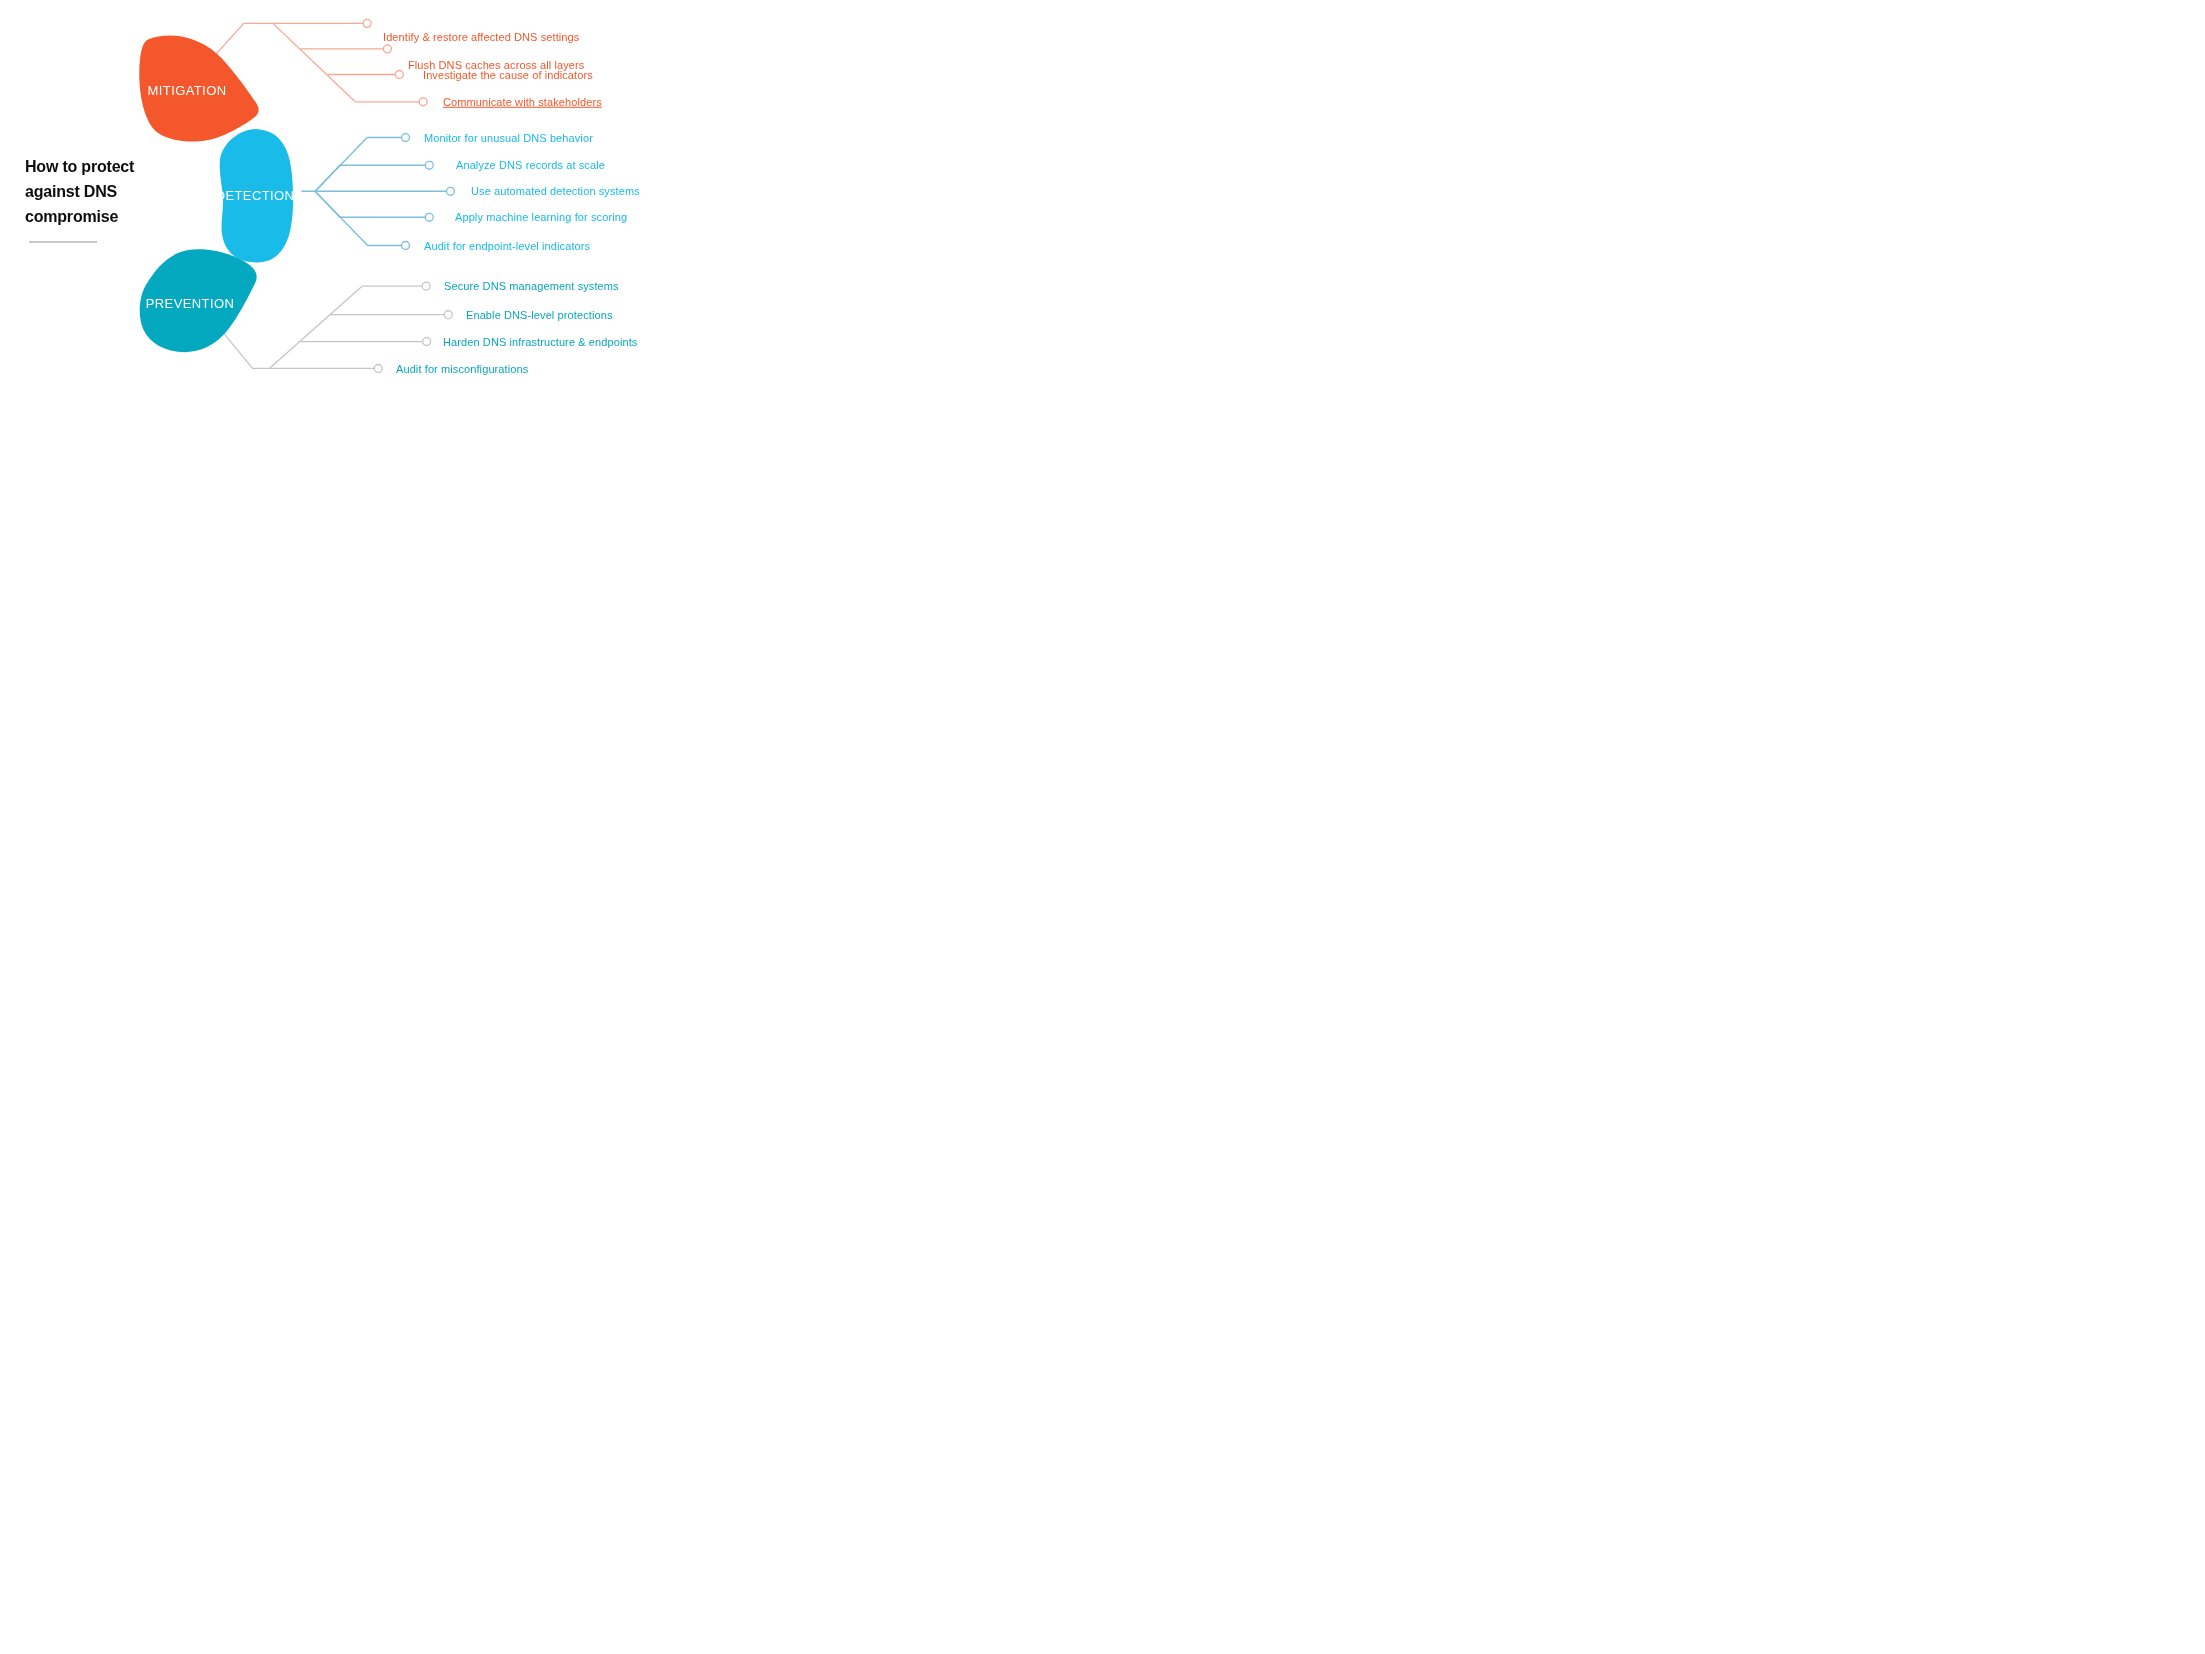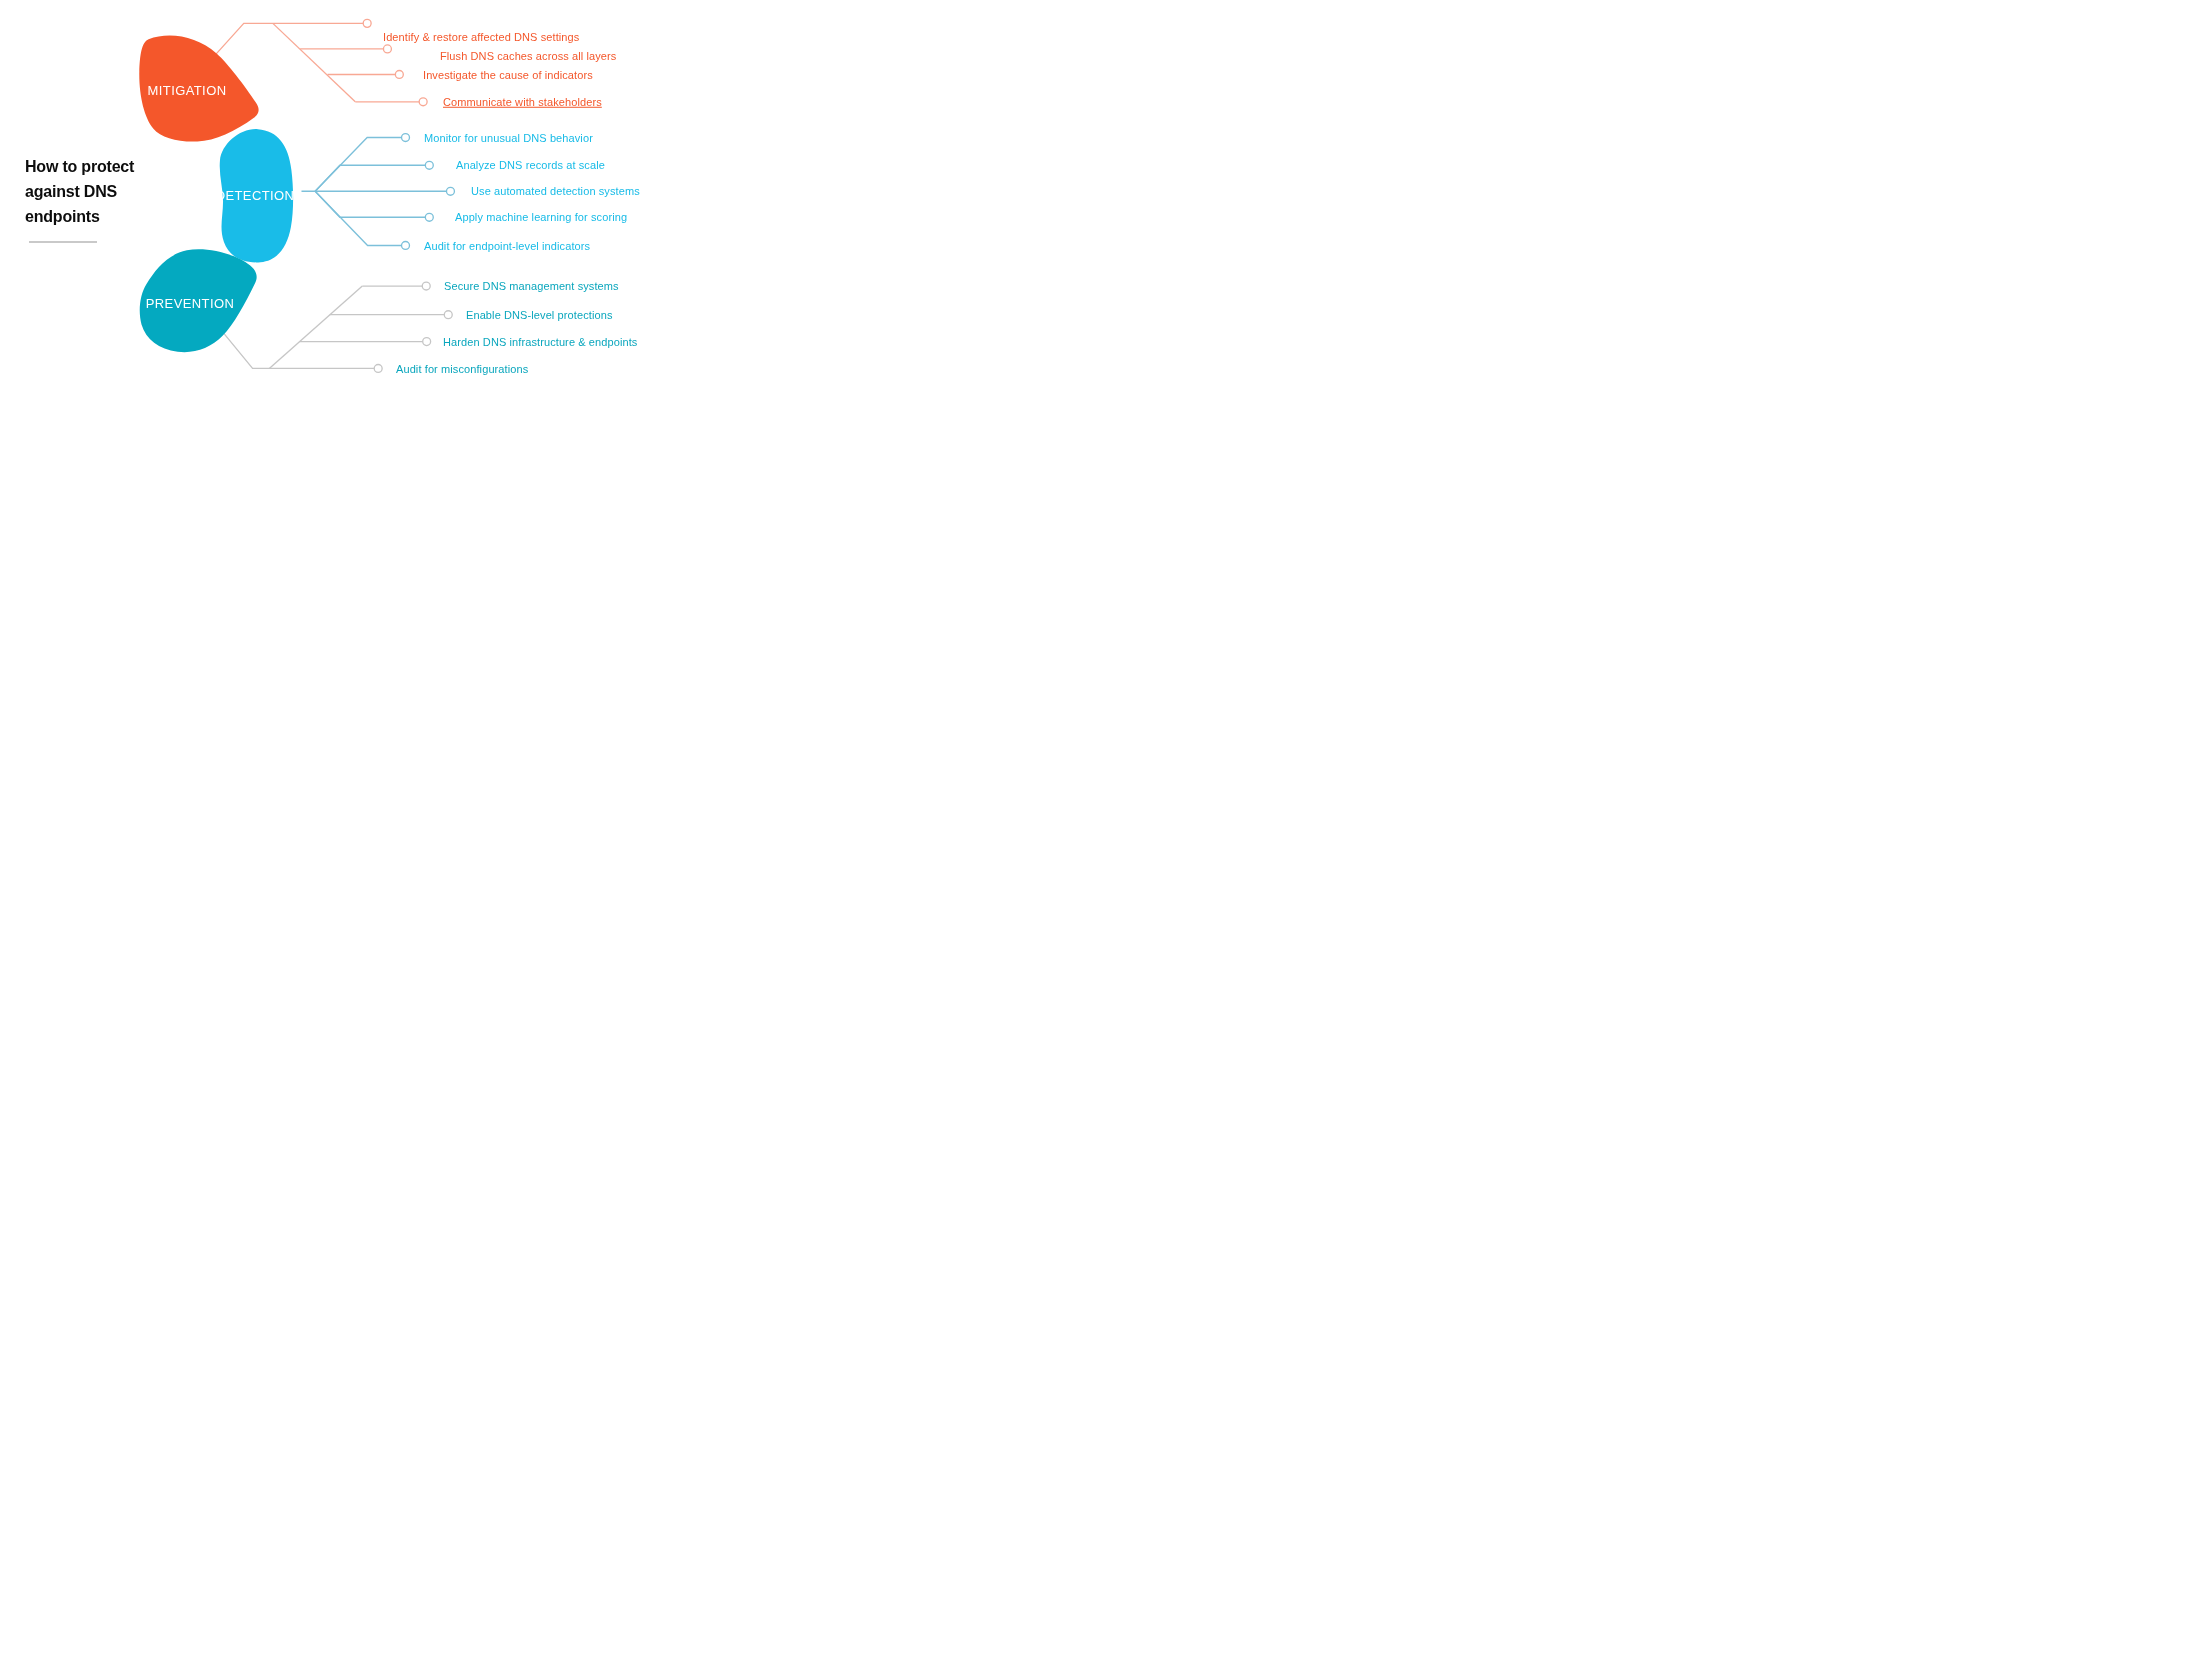--- a/index.html
+++ b/index.html
@@ -121,30 +121,30 @@
          C 552,598 520,583 508,549 C 497,519 506,489 506,457 C 506,427 496,396 499,364
          C 502,327 545,290 585,293 Z"></path>
     <path class="blob-prevention" d="M 424,568 C 470,559 537,577 567,602 C 583,615 586,629 578,644 C 556,689 530,737 505,762
          C 478,790 440,803 403,798 C 360,792 331,770 321,736 C 313,706 317,669 332,645
          C 353,611 380,577 424,568 Z"></path>
   </svg>
 
   <div class="page-title">
     <div>How to protect</div>
     <div>against DNS</div>
-    <div>endpoints</div>
+    <div>compromise</div>
   </div>
   <div class="title-underline"></div>
 
   <div class="blob-label" style="left:187px; top:90px;">MITIGATION</div>
   <div class="blob-label" style="left:255px; top:195px;">DETECTION</div>
   <div class="blob-label" style="left:190px; top:303px;">PREVENTION</div>
 
   <div class="item txt-mitigation" style="left:383px;  top:23.4px;margin-top:14px;">Identify &amp; restore affected DNS settings</div>
-  <div class="item txt-mitigation" style="left:408px;  top:56px;margin-left:32px;">Flush DNS caches across all layers</div>
+  <div class="item txt-mitigation" style="left:408px;  top:65px;">Flush DNS caches across all layers</div>
   <div class="item txt-mitigation" style="left:423px;  top:75px;">Investigate the cause of indicators</div>
   <div class="item txt-mitigation" style="left:443px; top:102px;text-decoration:underline;">Communicate with stakeholders</div>
 
   <div class="item txt-detection" style="left:424px;  top:138px;">Monitor for unusual DNS behavior</div>
   <div class="item txt-detection" style="left:456px; top:165px;">Analyze DNS records at scale</div>
   <div class="item txt-detection" style="left:471px; top:191px;">Use automated detection systems</div>
   <div class="item txt-detection" style="left:455px; top:217px;">Apply machine learning for scoring</div>
   <div class="item txt-detection" style="left:424px;  top:246px;">Audit for endpoint-level indicators</div>
 
   <div class="item txt-prevention" style="left:444px; top:286px;">Secure DNS management systems</div>

